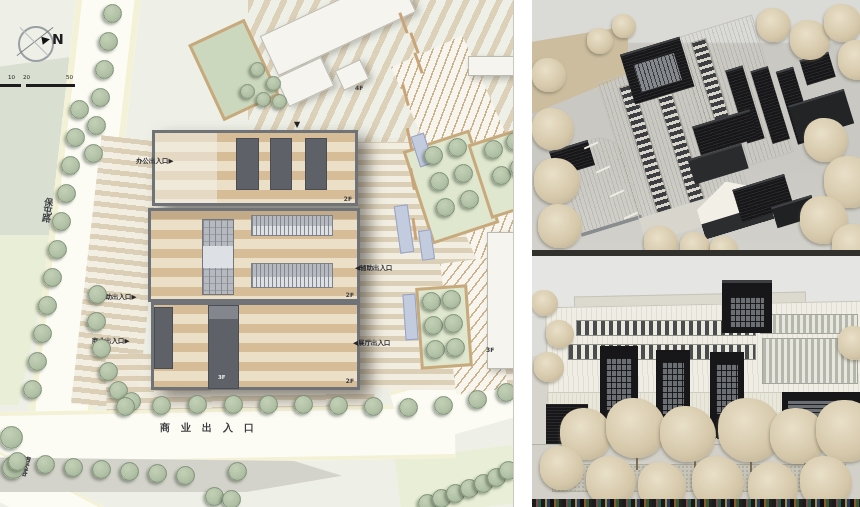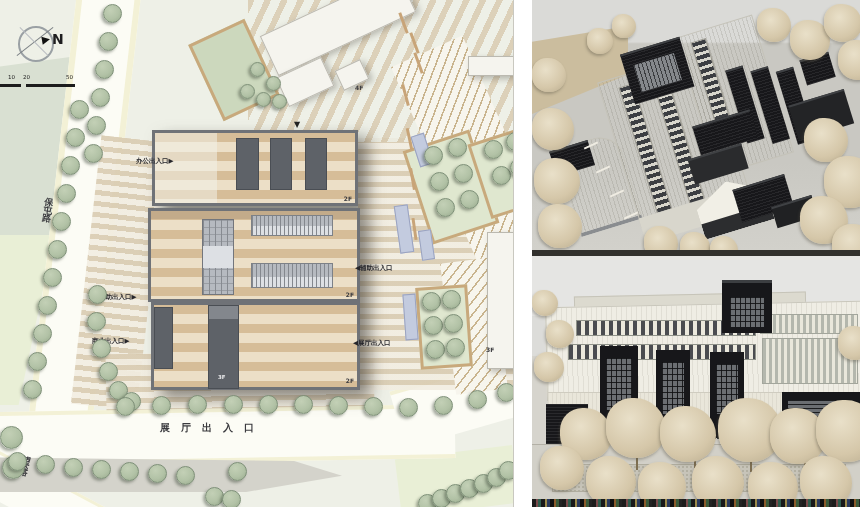--- a/index.html
+++ b/index.html
@@ -199,21 +199,21 @@
     <div class="compass-l2"></div>
     <div class="compass-a"></div>
     <span class="compass-n">N</span>
     <span class="tick" style="left:8px;top:74px;">10</span>
     <span class="tick" style="left:23px;top:74px;">20</span>
     <span class="tick" style="left:66px;top:74px;">50</span>
     <div class="scalebar" style="left:0;top:84px;width:21px;"></div>
     <div class="scalebar" style="left:26px;top:84px;width:49px;"></div>
 
     <span class="roadname vert" style="left:42px;top:190px;font-size:9px;letter-spacing:8px;transform:rotate(8deg);">保屯路</span>
-    <span class="roadname" style="left:160px;top:421px;font-size:10px;letter-spacing:11px;">展厅出入口</span>
+    <span class="roadname" style="left:160px;top:421px;font-size:10px;letter-spacing:11px;">商业出入口</span>
     <span class="roadname vert" style="left:20px;top:448px;font-size:9px;letter-spacing:6px;transform:rotate(14deg);">望达路</span>
 
     <i class="t" style="left:103px;top:4px;"></i>
     <i class="t" style="left:99px;top:32px;"></i>
     <i class="t" style="left:95px;top:60px;"></i>
     <i class="t" style="left:91px;top:88px;"></i>
     <i class="t" style="left:87px;top:116px;"></i>
     <i class="t" style="left:84px;top:144px;"></i>
     <i class="t" style="left:70px;top:100px;"></i>
     <i class="t" style="left:66px;top:128px;"></i>

